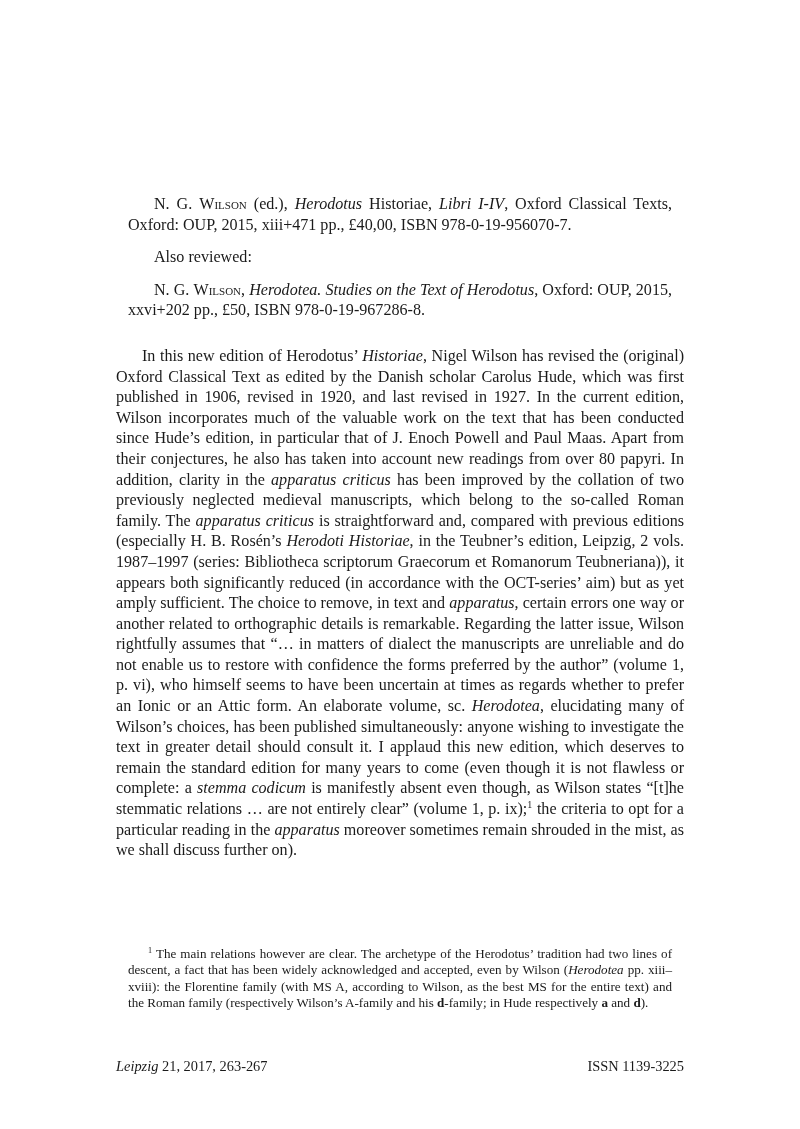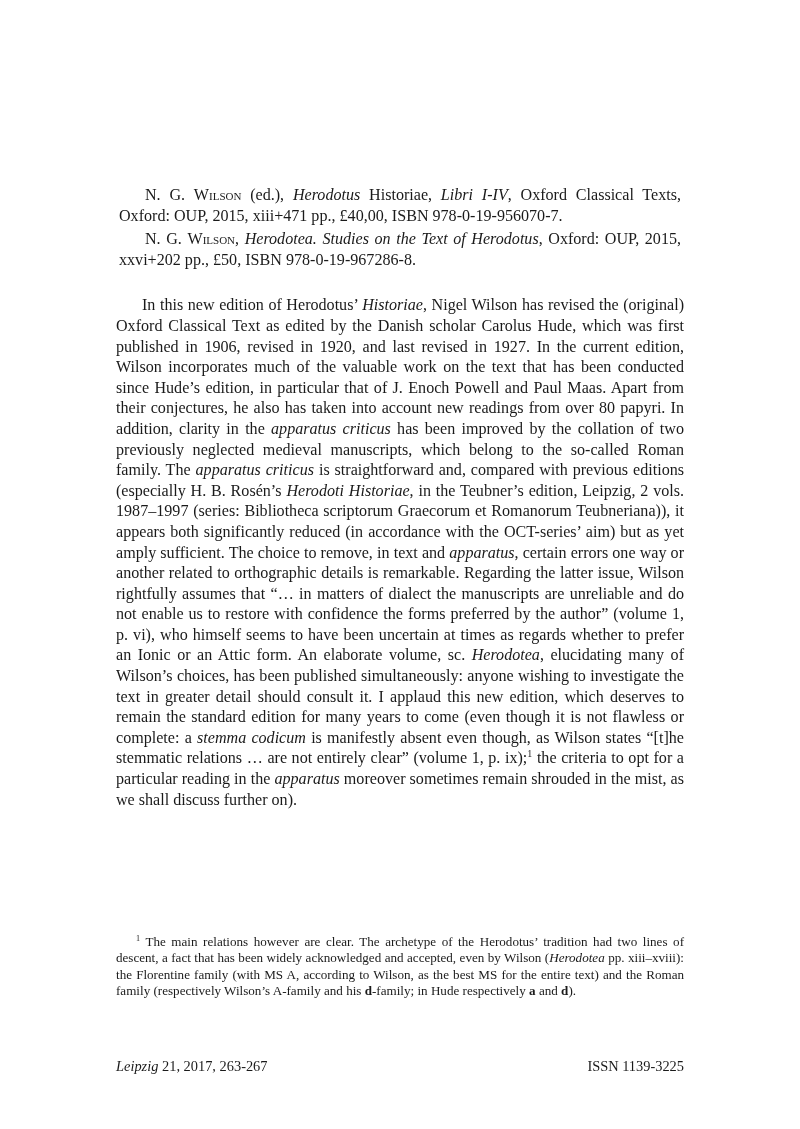--- a/index.html
+++ b/index.html
@@ -33,21 +33,21 @@
 
   
   .biblio {
     font-size: 16.1px;
     line-height: 20.6px;
     text-align: justify;
     text-justify: inter-word;
     hyphens: none;
   }
   .biblio p {
-    margin: 3px;
+    margin: 12px;
     text-indent: 26px;
   }
 
   
   .body-sec {
     margin-top: 25px;
     font-size: 16.1px;
     line-height: 20.6px;
     text-align: justify;
     text-justify: inter-word;
@@ -62,21 +62,21 @@
     position: absolute;
     left: 116px;
     top: 934px;
     width: 568px;
     font-size: 13.1px;
     line-height: 16.4px;
     text-align: justify;
     text-justify: inter-word;
   }
   .footnote p {
-    margin: 0;
+    margin: 12px;
     text-indent: 20px;
   }
 
   
   .footer {
     position: absolute;
     left: 116px;
     top: 1057px;
     width: 568px;
     display: flex;
@@ -104,20 +104,21 @@
 
 <div class="page">
 
   <div class="text-block">
 
     <div class="biblio">
 
       <p><span>N. G. </span><span class="sc">Wilson</span><span> (ed.), </span><span class="it">Herodotus</span><span> Historiae, </span><span class="it">Libri I-IV</span><span>, Oxford Classical Texts, Oxford: OUP, 2015, xiii+471 pp., £40,00, ISBN 978-0-19-956070-7.</span></p>
 
 
+      <p>Also reviewed:</p>
 
       <p><span>N. G. </span><span class="sc">Wilson</span><span>, </span><span class="it">Herodotea. Studies on the Text of Herodotus</span><span>, Oxford: OUP, 2015, xxvi+202 pp., £50, ISBN 978-0-19-967286-8.</span></p>
 
     </div>
 
     <div class="body-sec">
       <p><span>In this new edition of Herodotus’ </span><span class="it">Historiae</span><span>, Nigel Wilson has revised the (original) Oxford Classical Text as edited by the Danish scholar Carolus Hude, which was first published in 1906, revised in 1920, and last revised in 1927. In the current edition, Wilson incorporates much of the valuable work on the text that has been conducted since Hude’s edition, in particular that of J. Enoch Powell and Paul Maas. Apart from their conjectures, he also has taken into account new readings from over 80 papyri. In addition, clarity in the </span><span class="it">apparatus criticus</span><span> has been improved by the collation of two previously neglected medieval manuscripts, which belong to the so-called Roman family. The </span><span class="it">apparatus criticus</span><span> is straightforward and, compared with previous editions (especially H. B. Rosén’s </span><span class="it">Herodoti Historiae</span><span>, in the Teubner’s edition, Leipzig, 2 vols. 1987–1997 (series: Bibliotheca scriptorum Graecorum et Romanorum Teubneriana)), it appears both significantly reduced (in accordance with the OCT-series’ aim) but as yet amply sufficient. The choice to remove, in text and </span><span class="it">apparatus</span><span>, certain errors one way or another related to orthographic details is remarkable. Regarding the latter issue, Wilson rightfully assumes that “… in matters of dialect the manuscripts are unreliable and do not enable us to restore with confidence the forms preferred by the author” (volume 1, p. vi), who himself seems to have been uncertain at times as regards whether to prefer an Ionic or an Attic form. An elaborate volume, sc. </span><span class="it">Herodotea</span><span>, elucidating many of Wilson’s choices, has been published simultaneously: anyone wishing to investigate the text in greater detail should consult it. I applaud this new edition, which deserves to remain the standard edition for many years to come (even though it is not flawless or complete: a </span><span class="it">stemma codicum</span><span> is manifestly absent even though, as Wilson states “[t]he stemmatic relations … are not entirely clear” (volume 1, p. ix);</span><sup>1</sup><span> the criteria to opt for a particular reading in the </span><span class="it">apparatus</span><span> moreover sometimes remain shrouded in the mist, as we shall discuss further on).</span></p>
     </div>
 
   </div>

